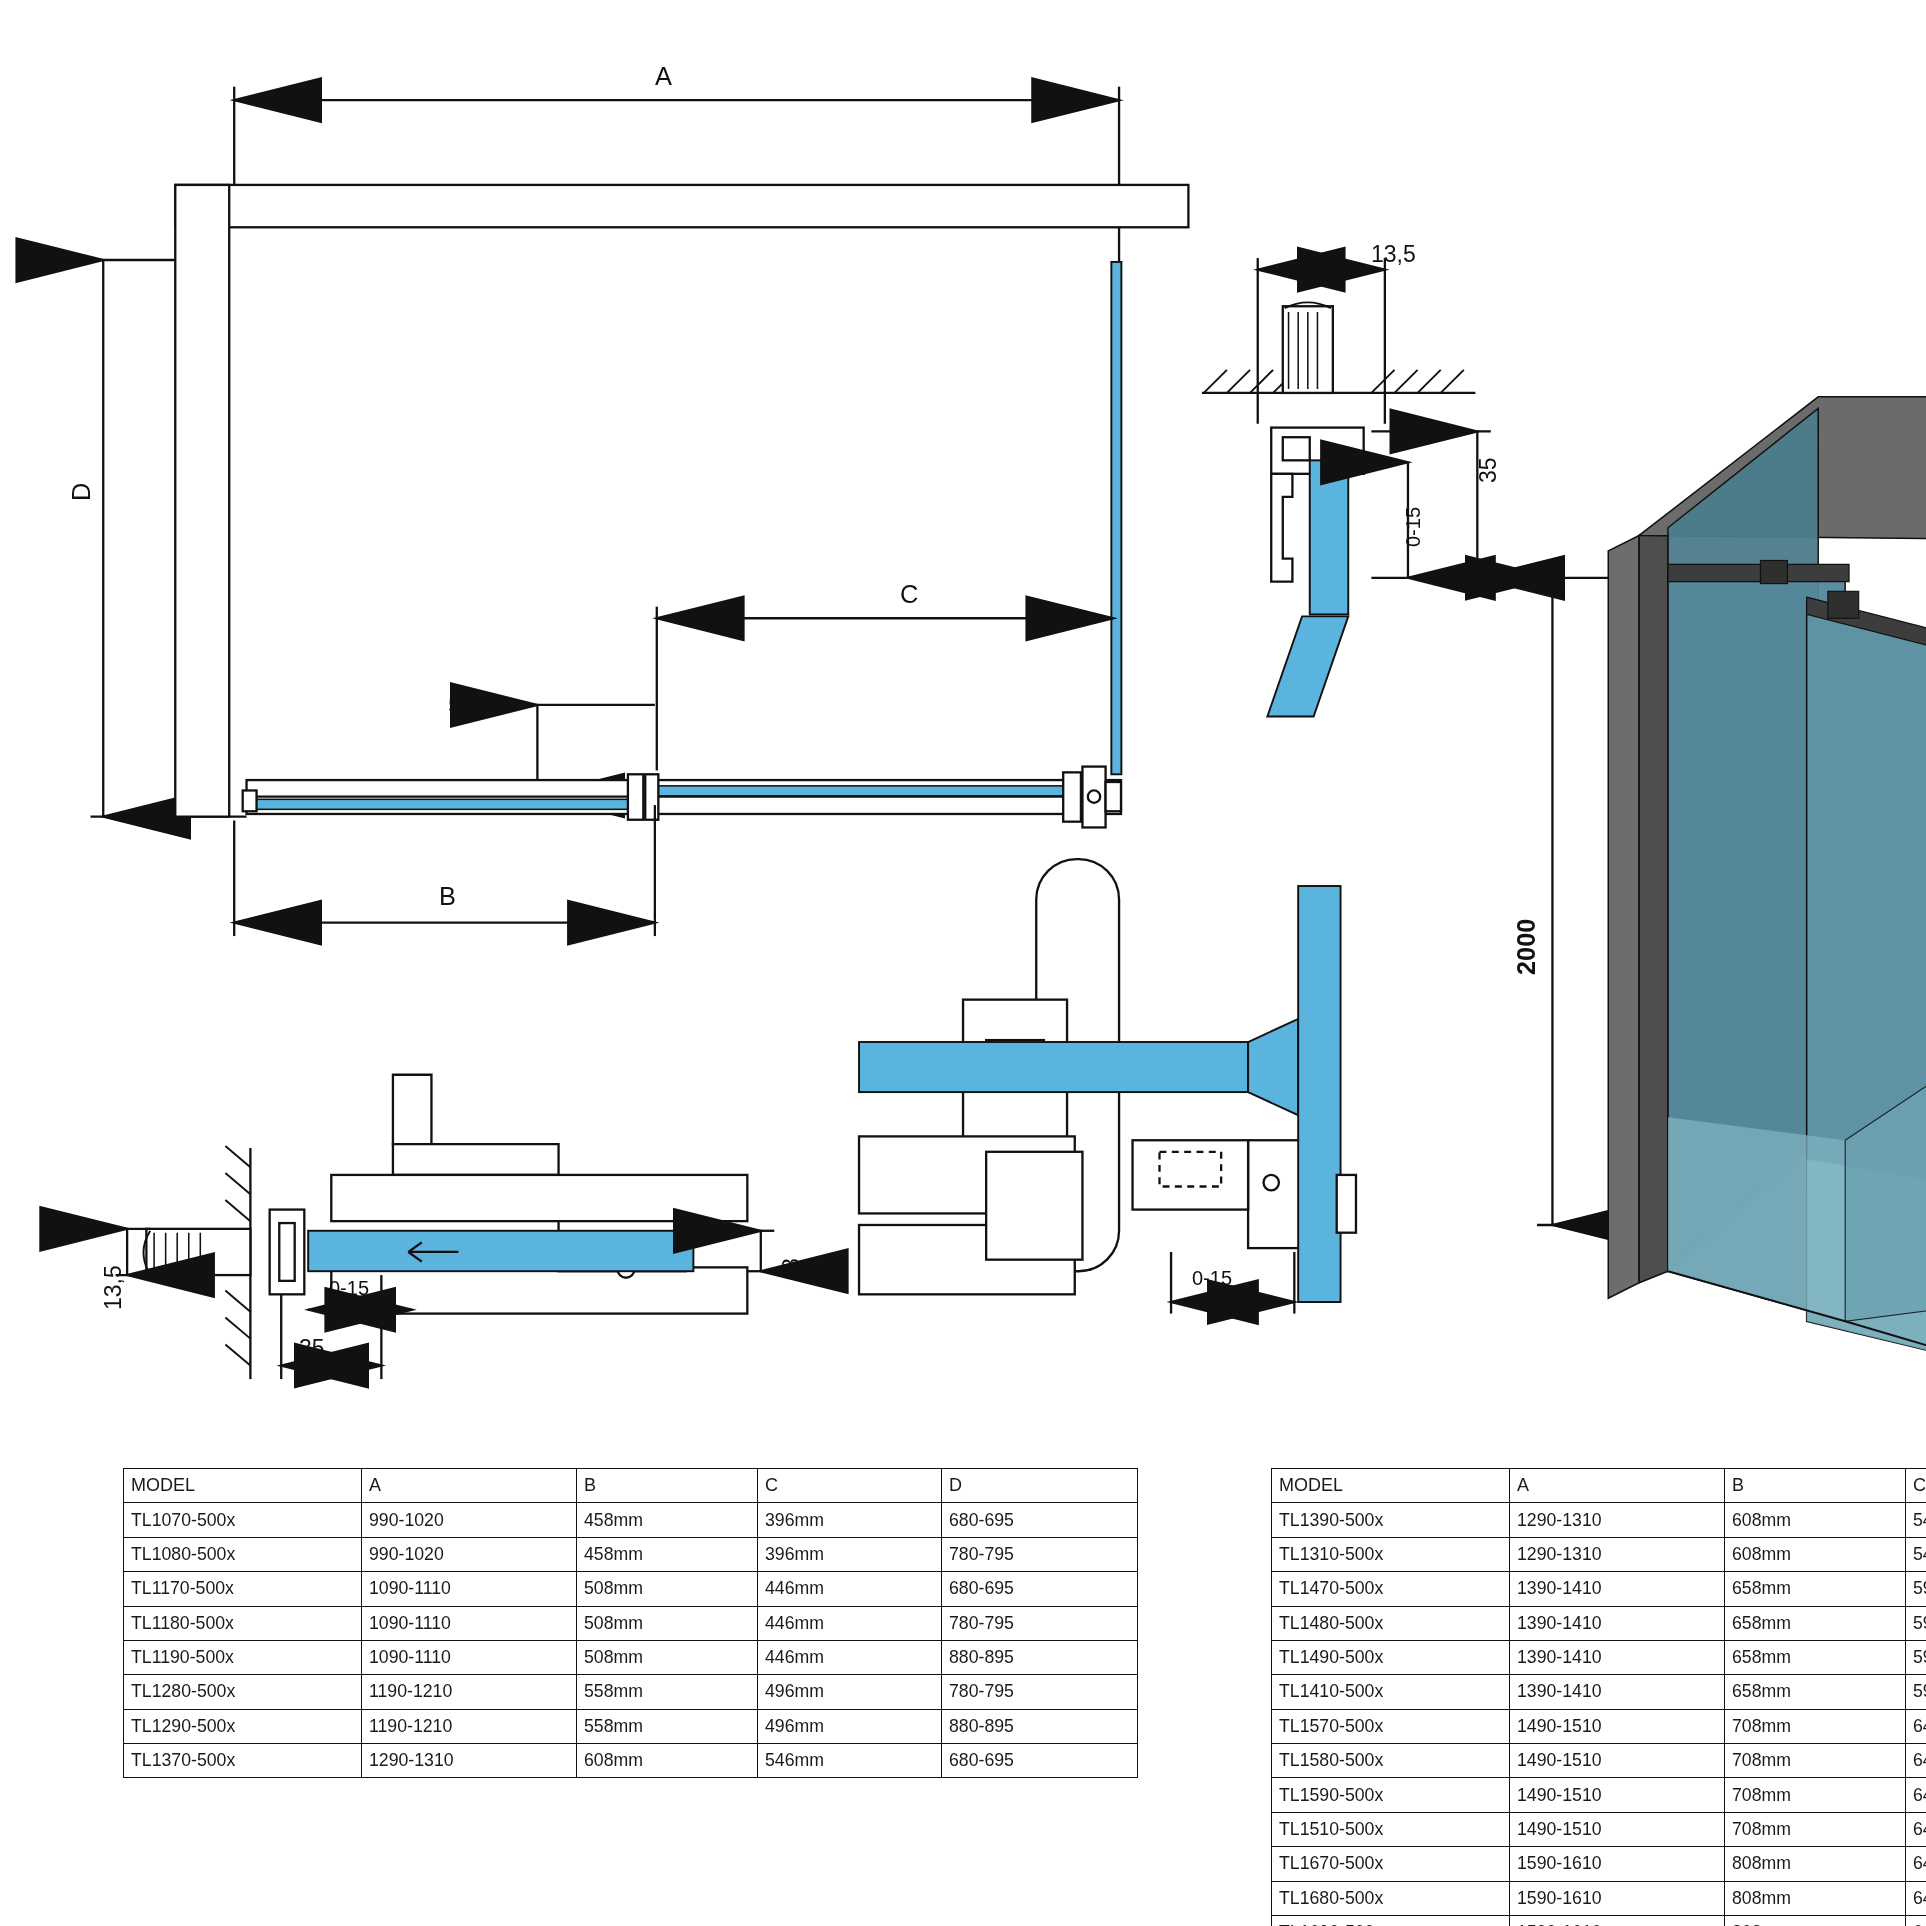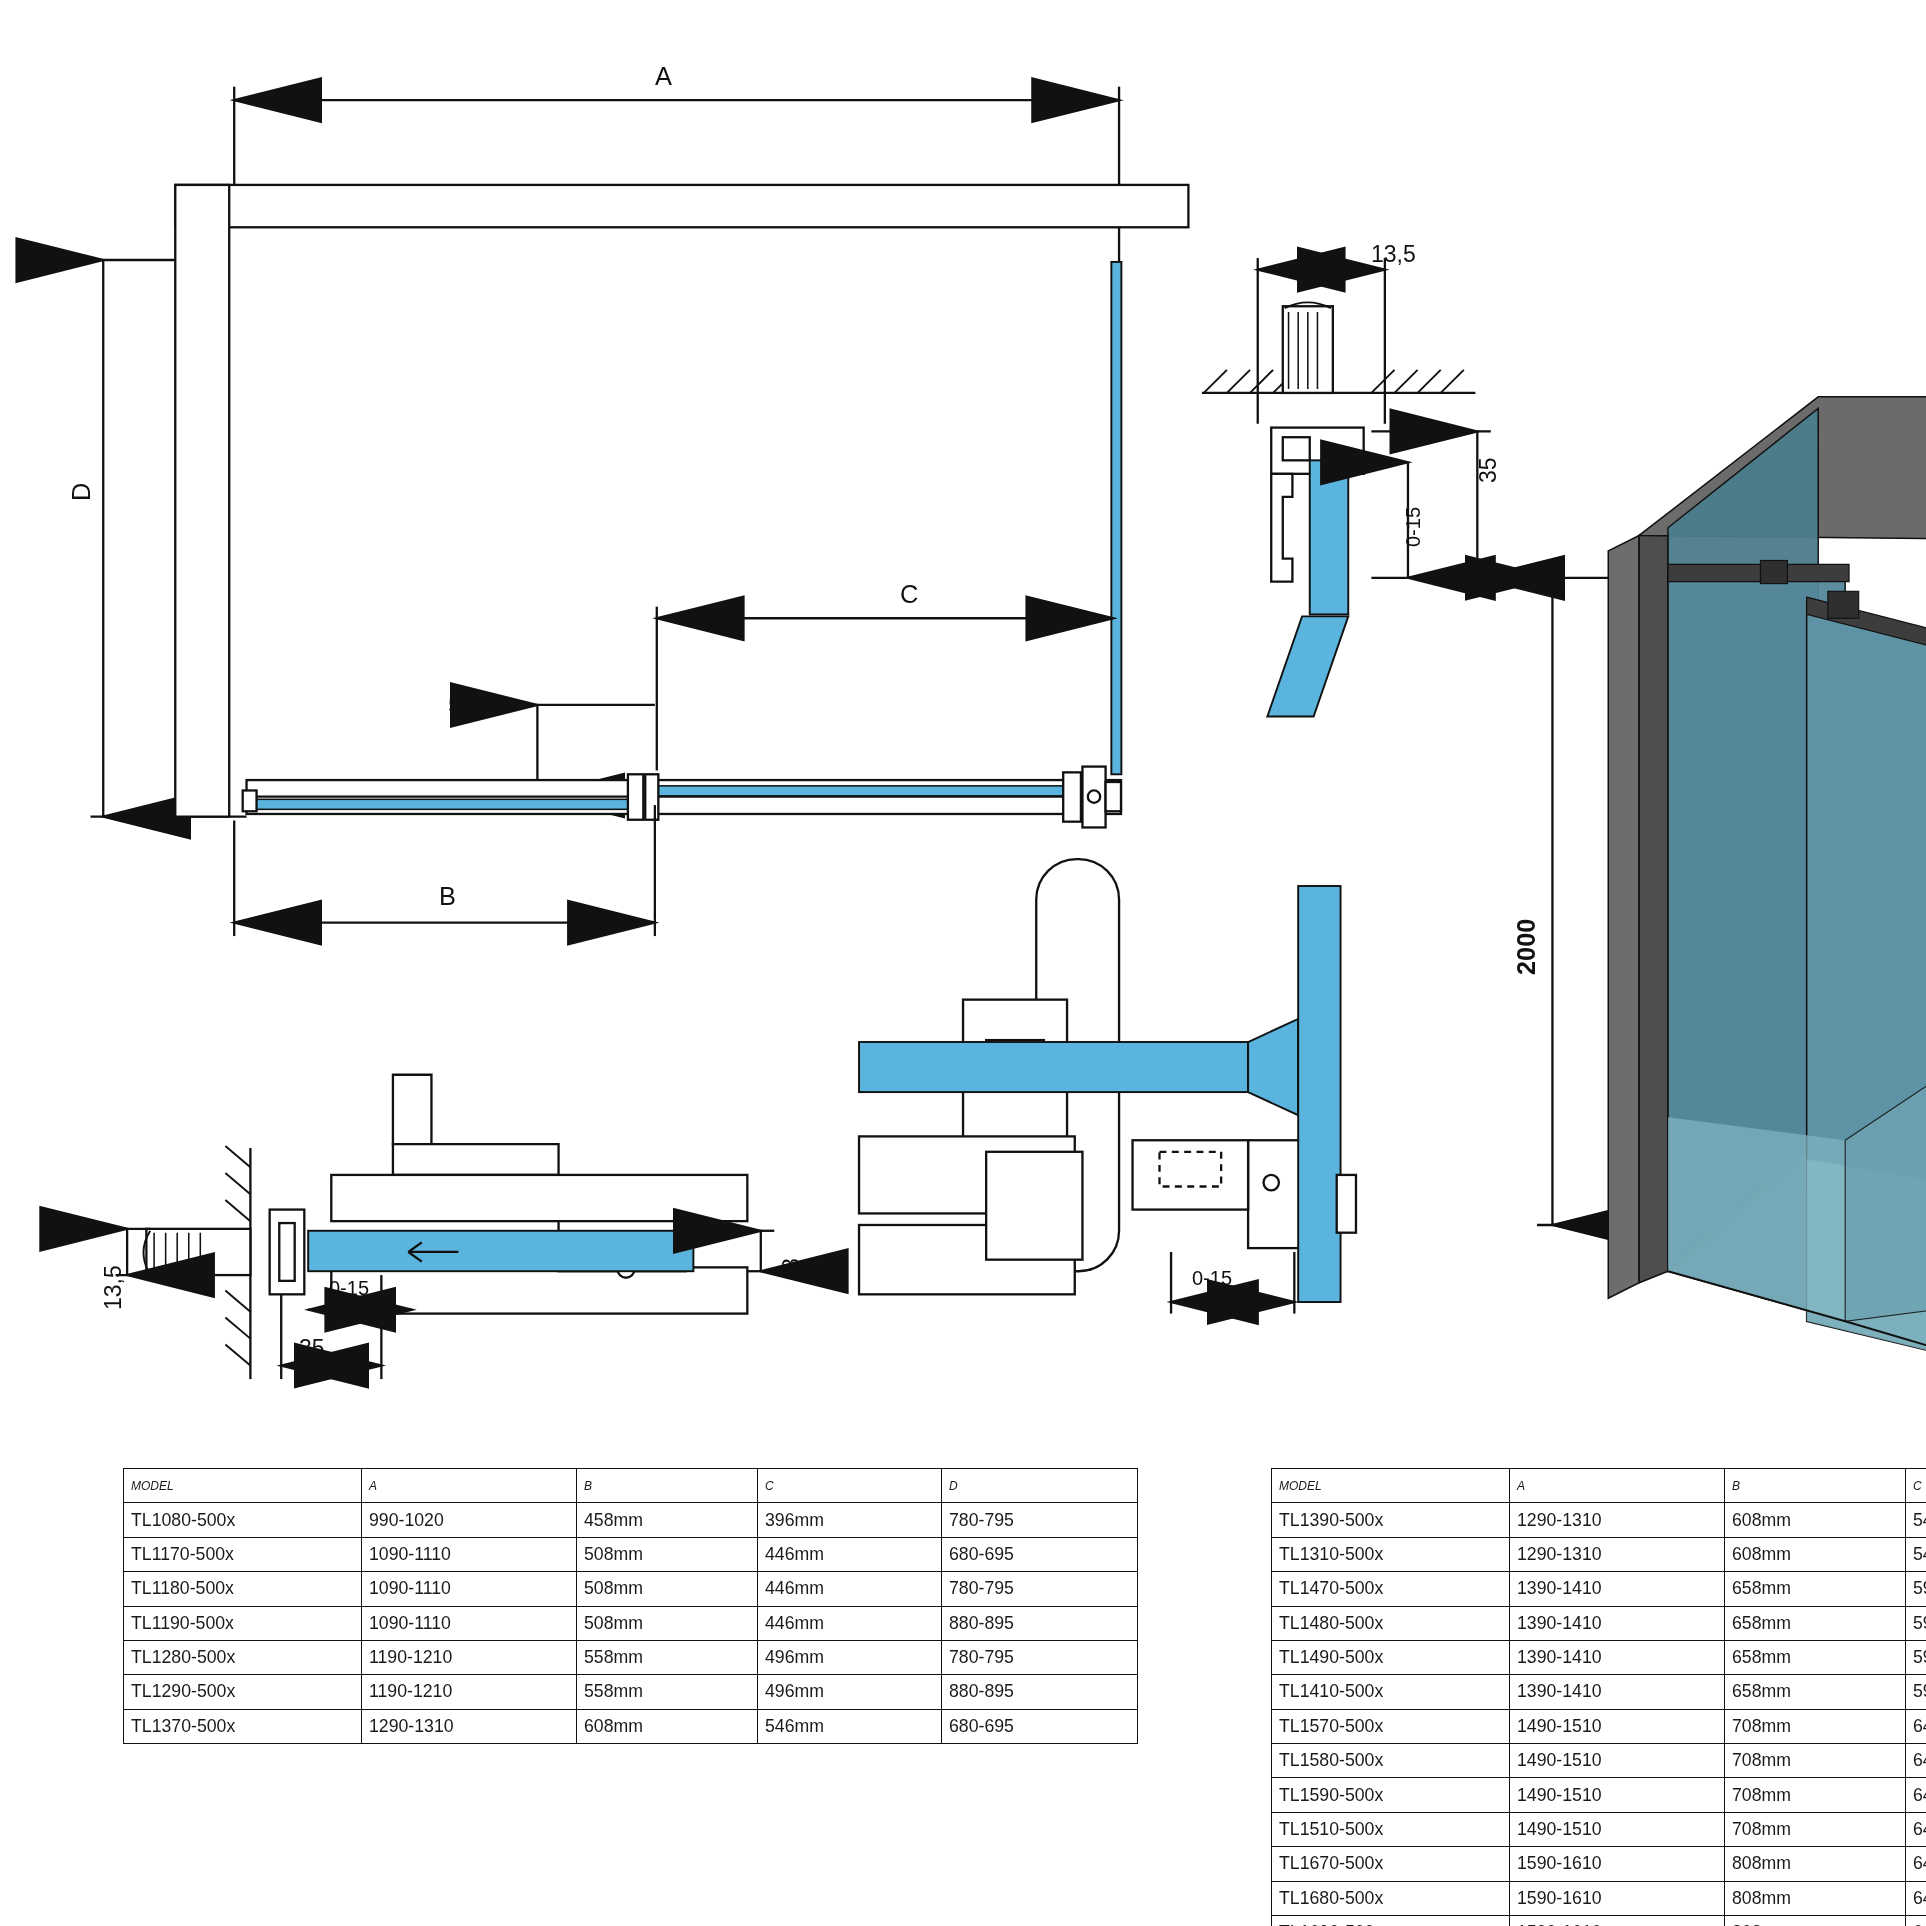--- a/index.html
+++ b/index.html
@@ -9,21 +9,21 @@
   .txt{position:absolute;font-family:"Liberation Sans",sans-serif;color:#111;}
 
   
   .tbl{position:absolute;border-collapse:collapse;font-size:17.7px;}
   .tbl td{border:1.2px solid #111;padding:6.2px 7px;white-space:nowrap;height:21px;}
   .tbl td.model{width:223px;}
   .tbl td.a{width:200px;}
   .tbl td.b{width:166px;}
   .tbl td.c{width:169px;}
   .tbl td.d{width:181px;}
-  .tbl tr.head td{font-size:12px;font-style:italic;}
+  .tbl tr.head td{font-size:18px;}
 
   
   .lbl{font-size:23px;}
   .lblBig{font-size:25.4px;}
 </style>
 </head>
 <body>
 
 <div class="root">
 
@@ -264,20 +264,27 @@
 <table class="tbl" style="left:123px;top:1468px;">
   <tbody id="tbodyLeft">
         <tr class="head">
           <td class="model">MODEL</td>
           <td class="a">A</td>
           <td class="b">B</td>
           <td class="c">C</td>
           <td class="d">D</td>
         </tr>
         <tr>
+          <td class="model">TL1070-500x</td>
+          <td class="a">990-1020</td>
+          <td class="b">458mm</td>
+          <td class="c">396mm</td>
+          <td class="d">680-695</td>
+        </tr>
+        <tr>
           <td class="model">TL1080-500x</td>
           <td class="a">990-1020</td>
           <td class="b">458mm</td>
           <td class="c">396mm</td>
           <td class="d">780-795</td>
         </tr>
         <tr>
           <td class="model">TL1170-500x</td>
           <td class="a">1090-1110</td>
           <td class="b">508mm</td>

